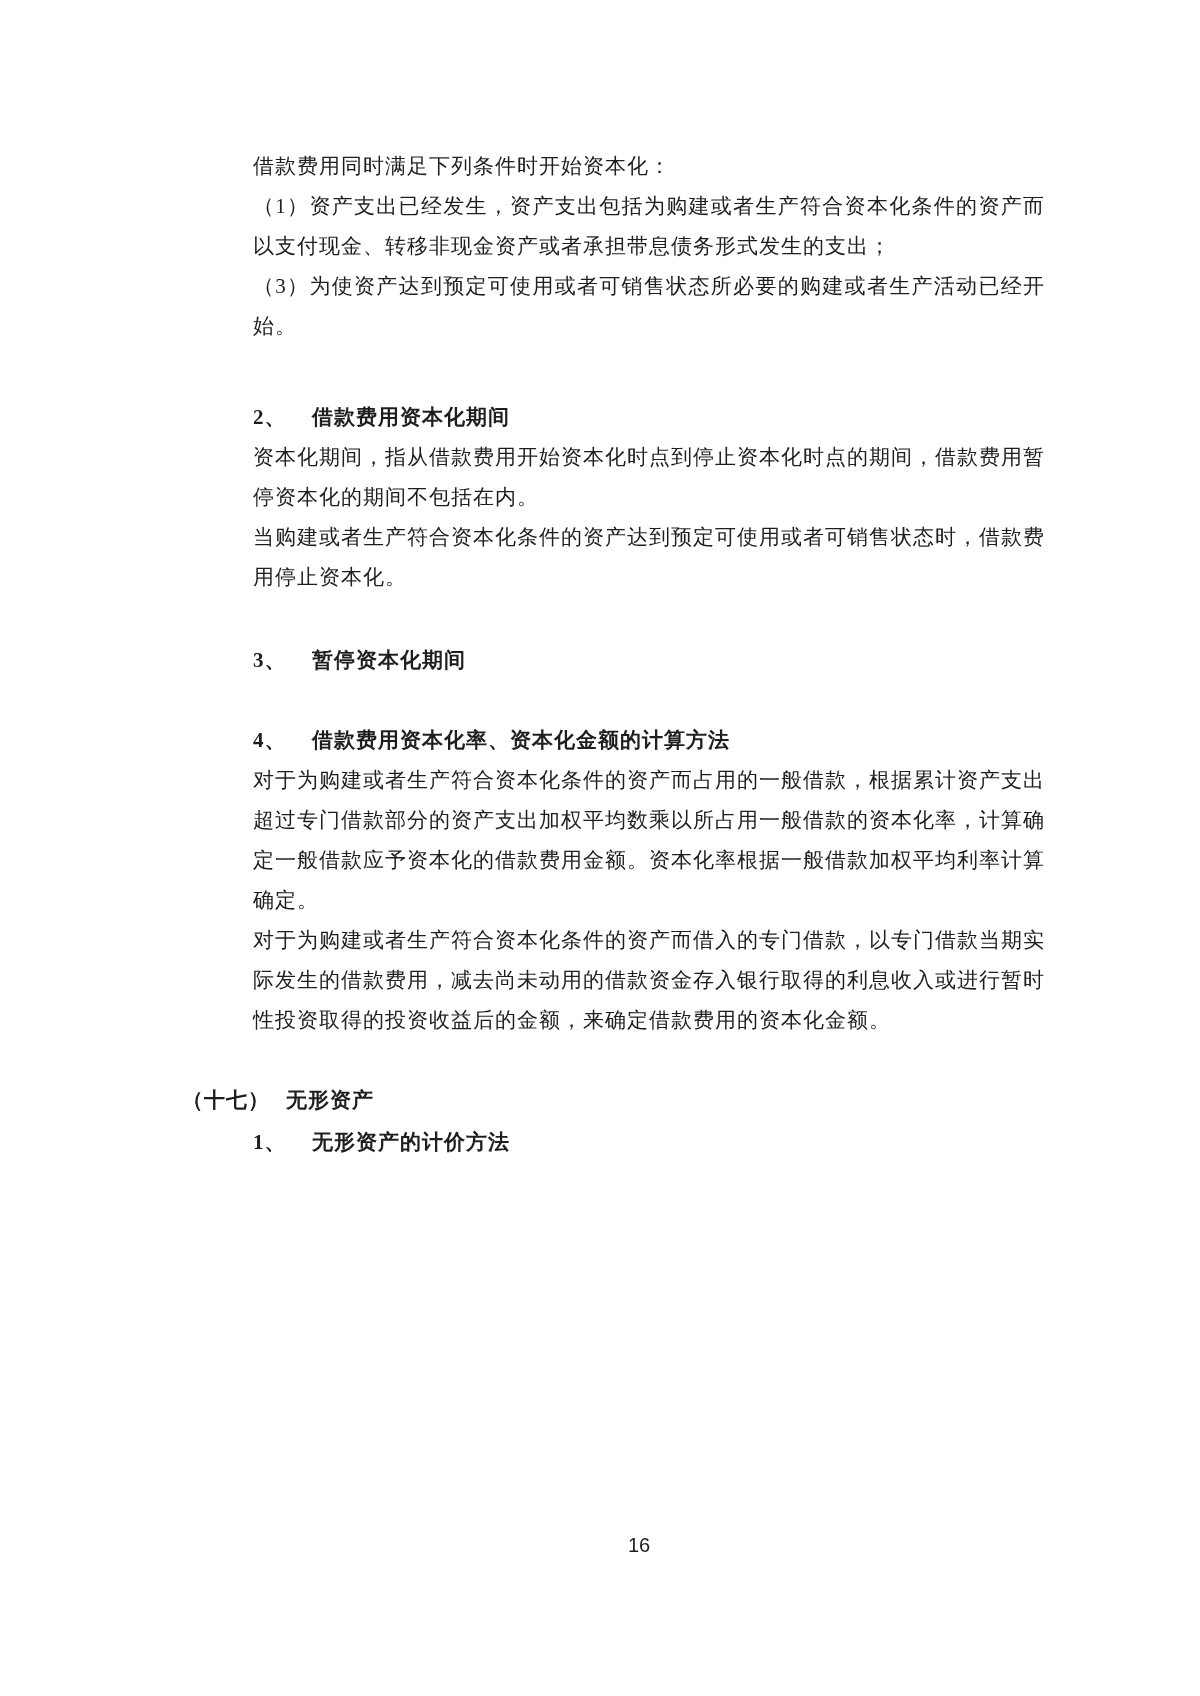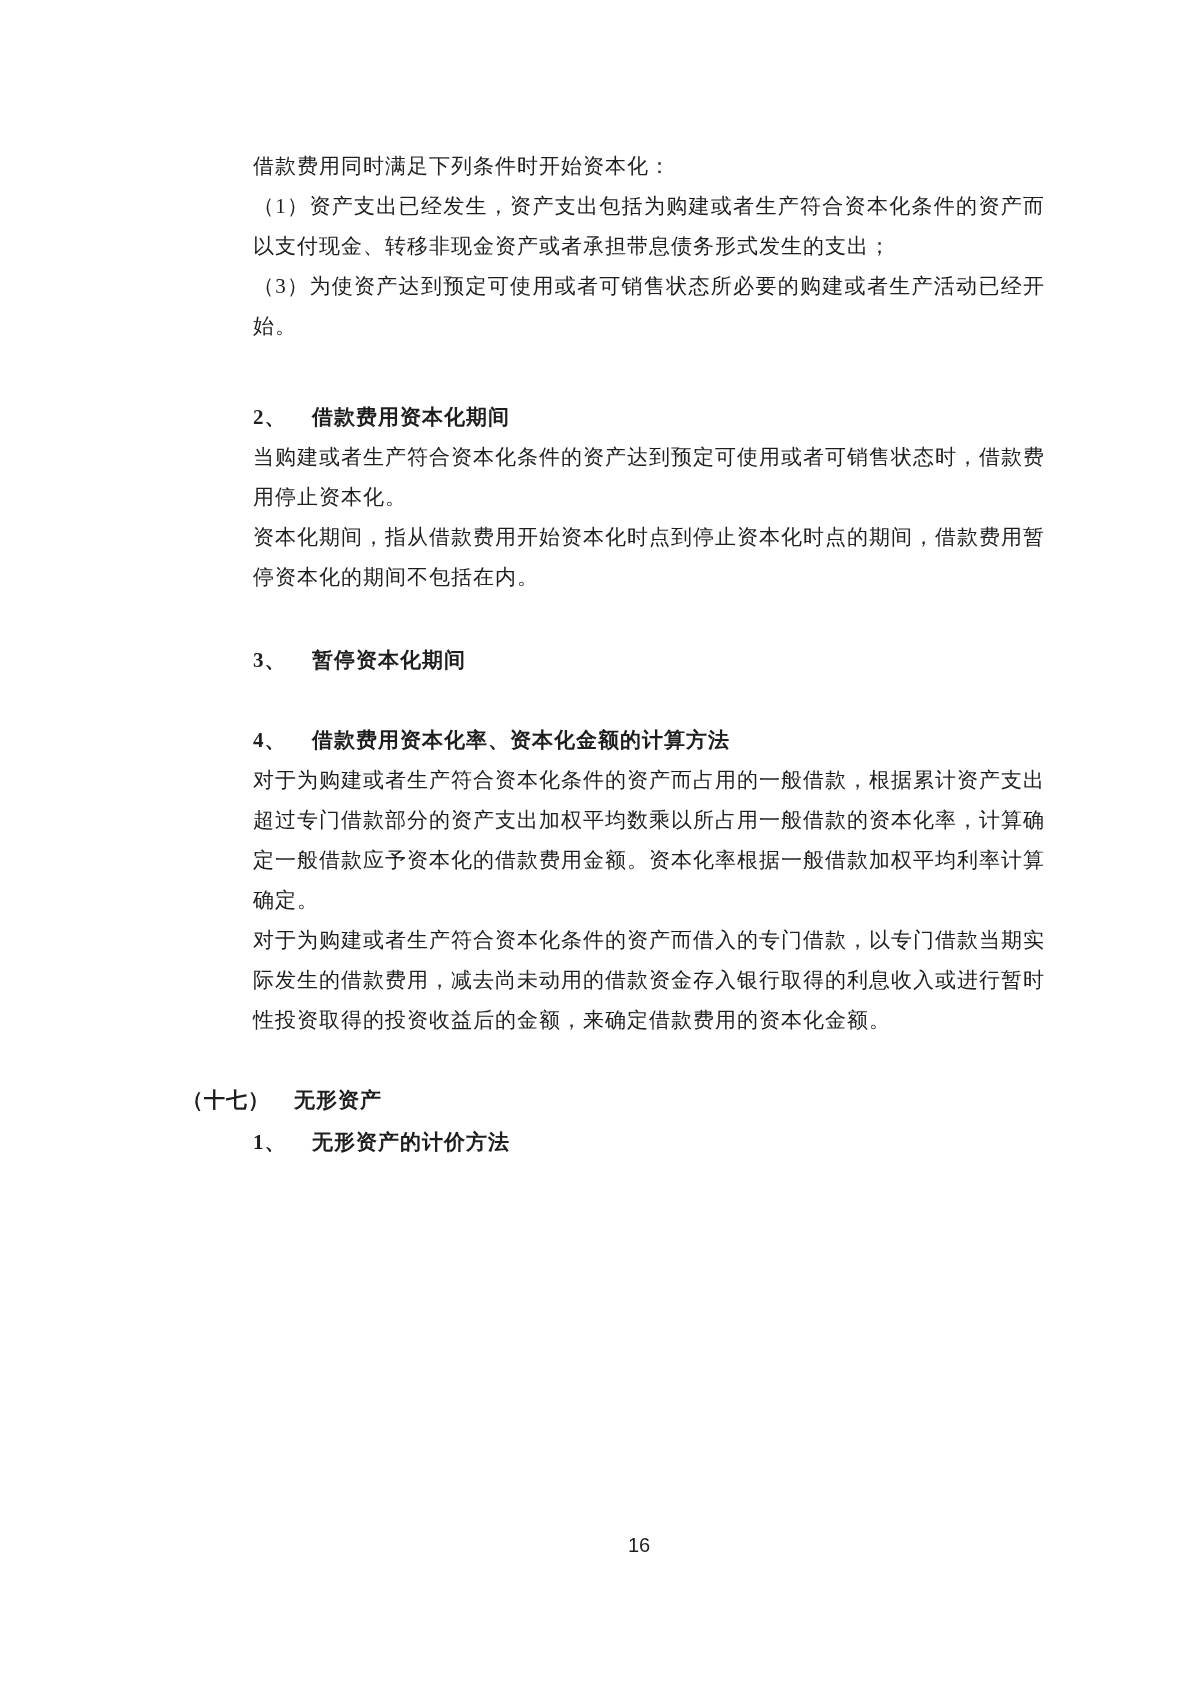--- a/index.html
+++ b/index.html
@@ -42,21 +42,21 @@
   .sec-heading .hnum {
     width: 59px;
     flex: 0 0 59px;
   }
   .h2-gap { margin-top: 51px; }
   .h3-gap { margin-top: 43px; }
   .h4-gap { margin-top: 40px; }
   .sec17-heading {
     display: flex;
     align-items: baseline;
-    gap: 24px;
+    gap: 16px;
     font-weight: 700;
     letter-spacing: 1px;
     margin: 40px 0 0 -71px;
     text-align: left;
   }
   .sub-heading {
     display: flex;
     align-items: baseline;
     font-weight: 700;
     letter-spacing: 1px;
@@ -85,22 +85,22 @@
   <div class="content">
 
     <p class="body-par">借款费用同时满足下列条件时开始资本化：</p>
     <p class="body-par">（1）资产支出已经发生，资产支出包括为购建或者生产符合资本化条件的资产而以支付现金、转移非现金资产或者承担带息债务形式发生的支出；</p>
     <p class="body-par">（3）为使资产达到预定可使用或者可销售状态所必要的购建或者生产活动已经开始。</p>
 
     <div class="sec-heading h2-gap">
       <span class="hnum">2、</span>
       <span class="htitle">借款费用资本化期间</span>
     </div>
+    <p class="body-par">资本化期间，指从借款费用开始资本化时点到停止资本化时点的期间，借款费用暂停资本化的期间不包括在内。</p>
     <p class="body-par">当购建或者生产符合资本化条件的资产达到预定可使用或者可销售状态时，借款费用停止资本化。</p>
-    <p class="body-par">资本化期间，指从借款费用开始资本化时点到停止资本化时点的期间，借款费用暂停资本化的期间不包括在内。</p>
 
     <div class="sec-heading h3-gap">
       <span class="hnum">3、</span>
       <span class="htitle">暂停资本化期间</span>
     </div>
 
     <div class="sec-heading h4-gap">
       <span class="hnum">4、</span>
       <span class="htitle">借款费用资本化率、资本化金额的计算方法</span>
     </div>

